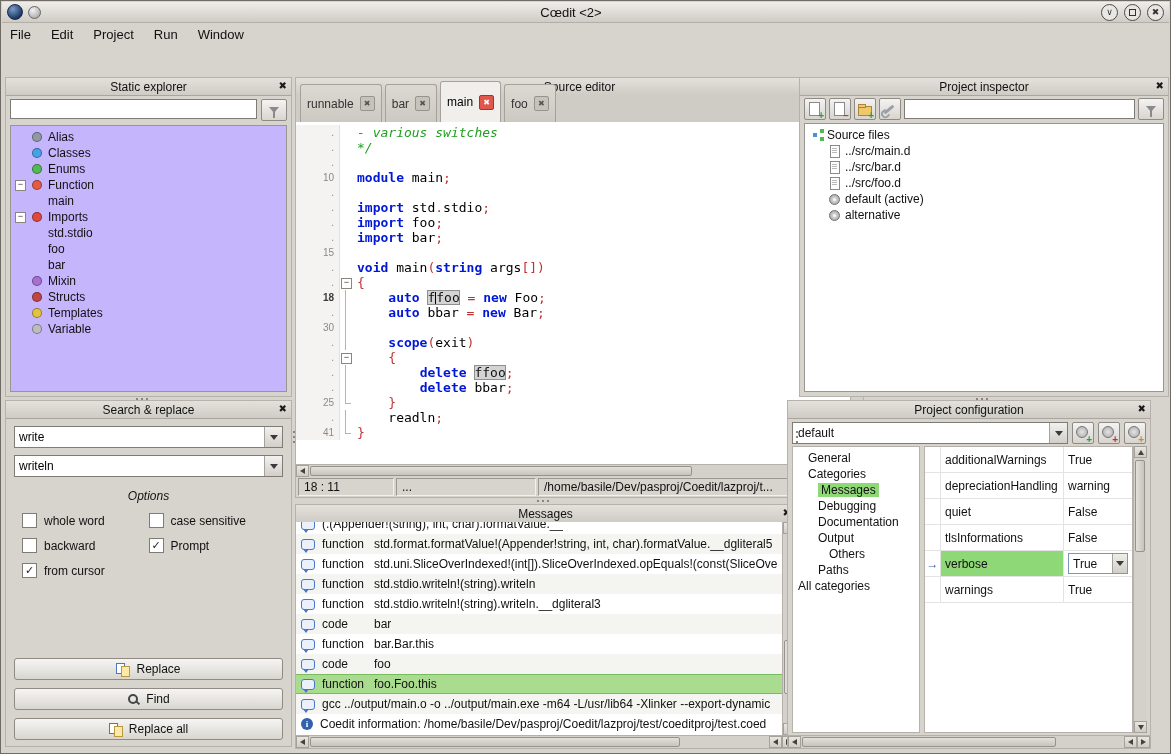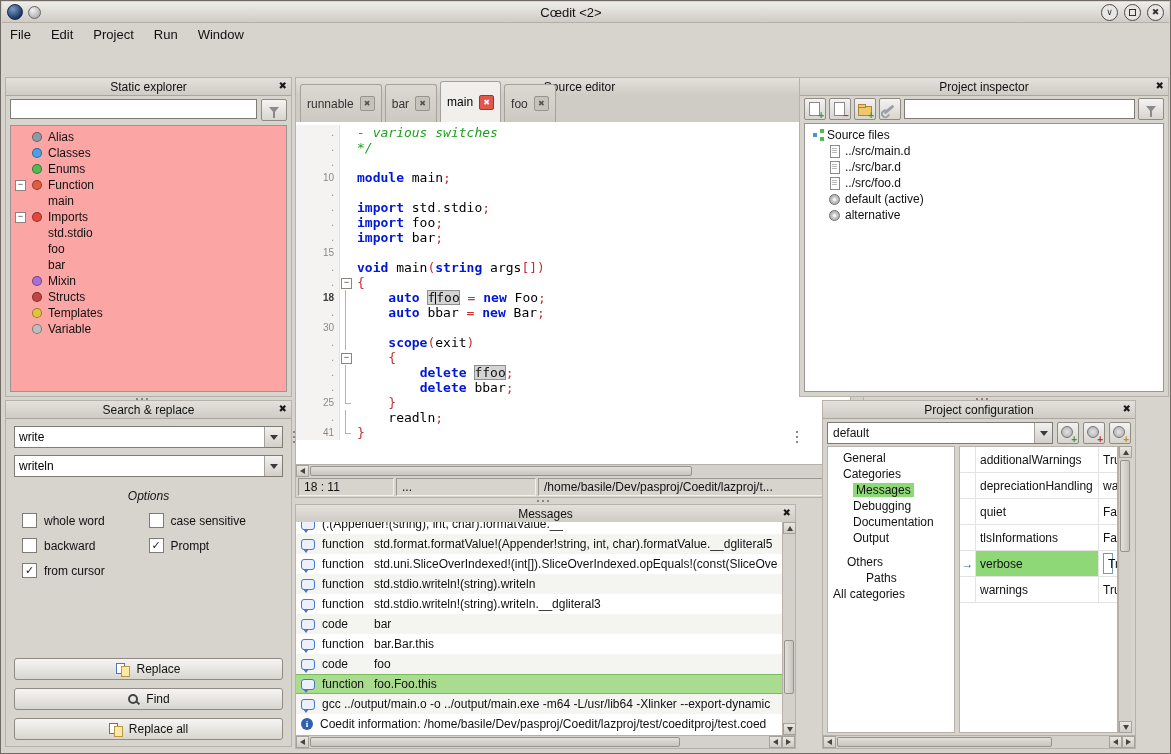--- a/index.html
+++ b/index.html
@@ -39,21 +39,21 @@
   .icon-btn{width:24px;height:20px;border:1px solid #8f8b84;border-radius:2px;flex:0 0 auto;
     background:linear-gradient(#f4f3f1,#d8d5d0);display:flex;align-items:center;justify-content:center;}
   .i-funnel{width:0;height:0;border-left:5px solid transparent;border-right:5px solid transparent;border-top:6px solid #8a8a8a;position:relative;}
   .i-funnel::after{content:'';position:absolute;left:-1px;top:-2px;width:2px;height:7px;background:#8a8a8a;}
   .btn{height:20px;border:1px solid #8f8b84;border-radius:3px;
     background:linear-gradient(#f6f5f3,#d9d6d0);display:flex;align-items:center;justify-content:center;gap:6px;font-size:12px;}
   .tool-btn{width:20px;height:20px;border:1px solid #8f8b84;border-radius:2px;position:relative;flex:0 0 auto;
     background:linear-gradient(#f4f3f1,#d8d5d0);}
 
   
-  .tree{position:absolute;left:4px;right:4px;top:30px;bottom:4px;background:#fca5a5;border:1px solid #9a968f;overflow:hidden;padding-top:3px;}
+  .tree{position:absolute;left:4px;right:4px;top:30px;bottom:4px;background:#c4b5fd;border:1px solid #9a968f;overflow:hidden;padding-top:3px;}
   .trow{display:flex;align-items:center;height:16px;font-size:12px;}
   .expander{width:9px;height:9px;border:1px solid #8a867f;background:#fff;font-size:9px;line-height:7px;text-align:center;color:#333;margin-left:4px;flex:0 0 auto;}
   .exp-sp{width:11px;margin-left:4px;flex:0 0 auto;}
   .bullet{width:8px;height:8px;border-radius:50%;margin:0 6px 0 6px;border:1px solid rgba(0,0,0,.35);flex:0 0 auto;}
   .child-indent{width:37px;flex:0 0 auto;}
   .tlabel{white-space:nowrap;}
 
   
   .sr-body{padding:8px;}
   .combo{display:flex;height:20px;border:1px solid #7f7b75;background:#fff;margin-bottom:7px;}
@@ -675,21 +675,21 @@
           <div class="pirow child">
             <span class="pi-ic">
               <span class="ic-gear"></span>
             </span>
             <span class="tlabel">alternative</span>
           </div>
         </div>
     </div>
   </div>
 
-  <div class="panel" style="left:821px;top:399px;width:314px;height:349px;">
+  <div class="panel" style="left:786px;top:399px;width:364px;height:349px;">
     <div class="phead">
       <span>Project configuration</span>
       <span class="pclose">✖</span>
     </div>
     <div class="pbody">
       <div class="pc-top">
         <div class="combo-ro">
           <span class="val">default</span>
           <span class="combo-btn" style="height:100%;">
               <span class="tri-down-sm"></span>
@@ -721,24 +721,24 @@
             </div>
             <div class="catrow" style="padding-left: 25px;">
               <span class="catlabel">Debugging</span>
             </div>
             <div class="catrow" style="padding-left: 25px;">
               <span class="catlabel">Documentation</span>
             </div>
             <div class="catrow" style="padding-left: 25px;">
               <span class="catlabel">Output</span>
             </div>
-            <div class="catrow" style="padding-left: 19px; margin-top: 8px;">
+            <div class="catrow" style="padding-left: 36px;">
               <span class="catlabel">Others</span>
             </div>
-            <div class="catrow" style="padding-left: 38px;">
+            <div class="catrow" style="padding-left: 25px;">
               <span class="catlabel">Paths</span>
             </div>
             <div class="catrow" style="padding-left: 5px;">
               <span class="catlabel">All categories</span>
             </div>
           </div>
         <div class="prop-grid" id="prop-grid">
             <div class="prow">
               <span class="pmark"></span>
               <span class="pname">additionalWarnings</span>

